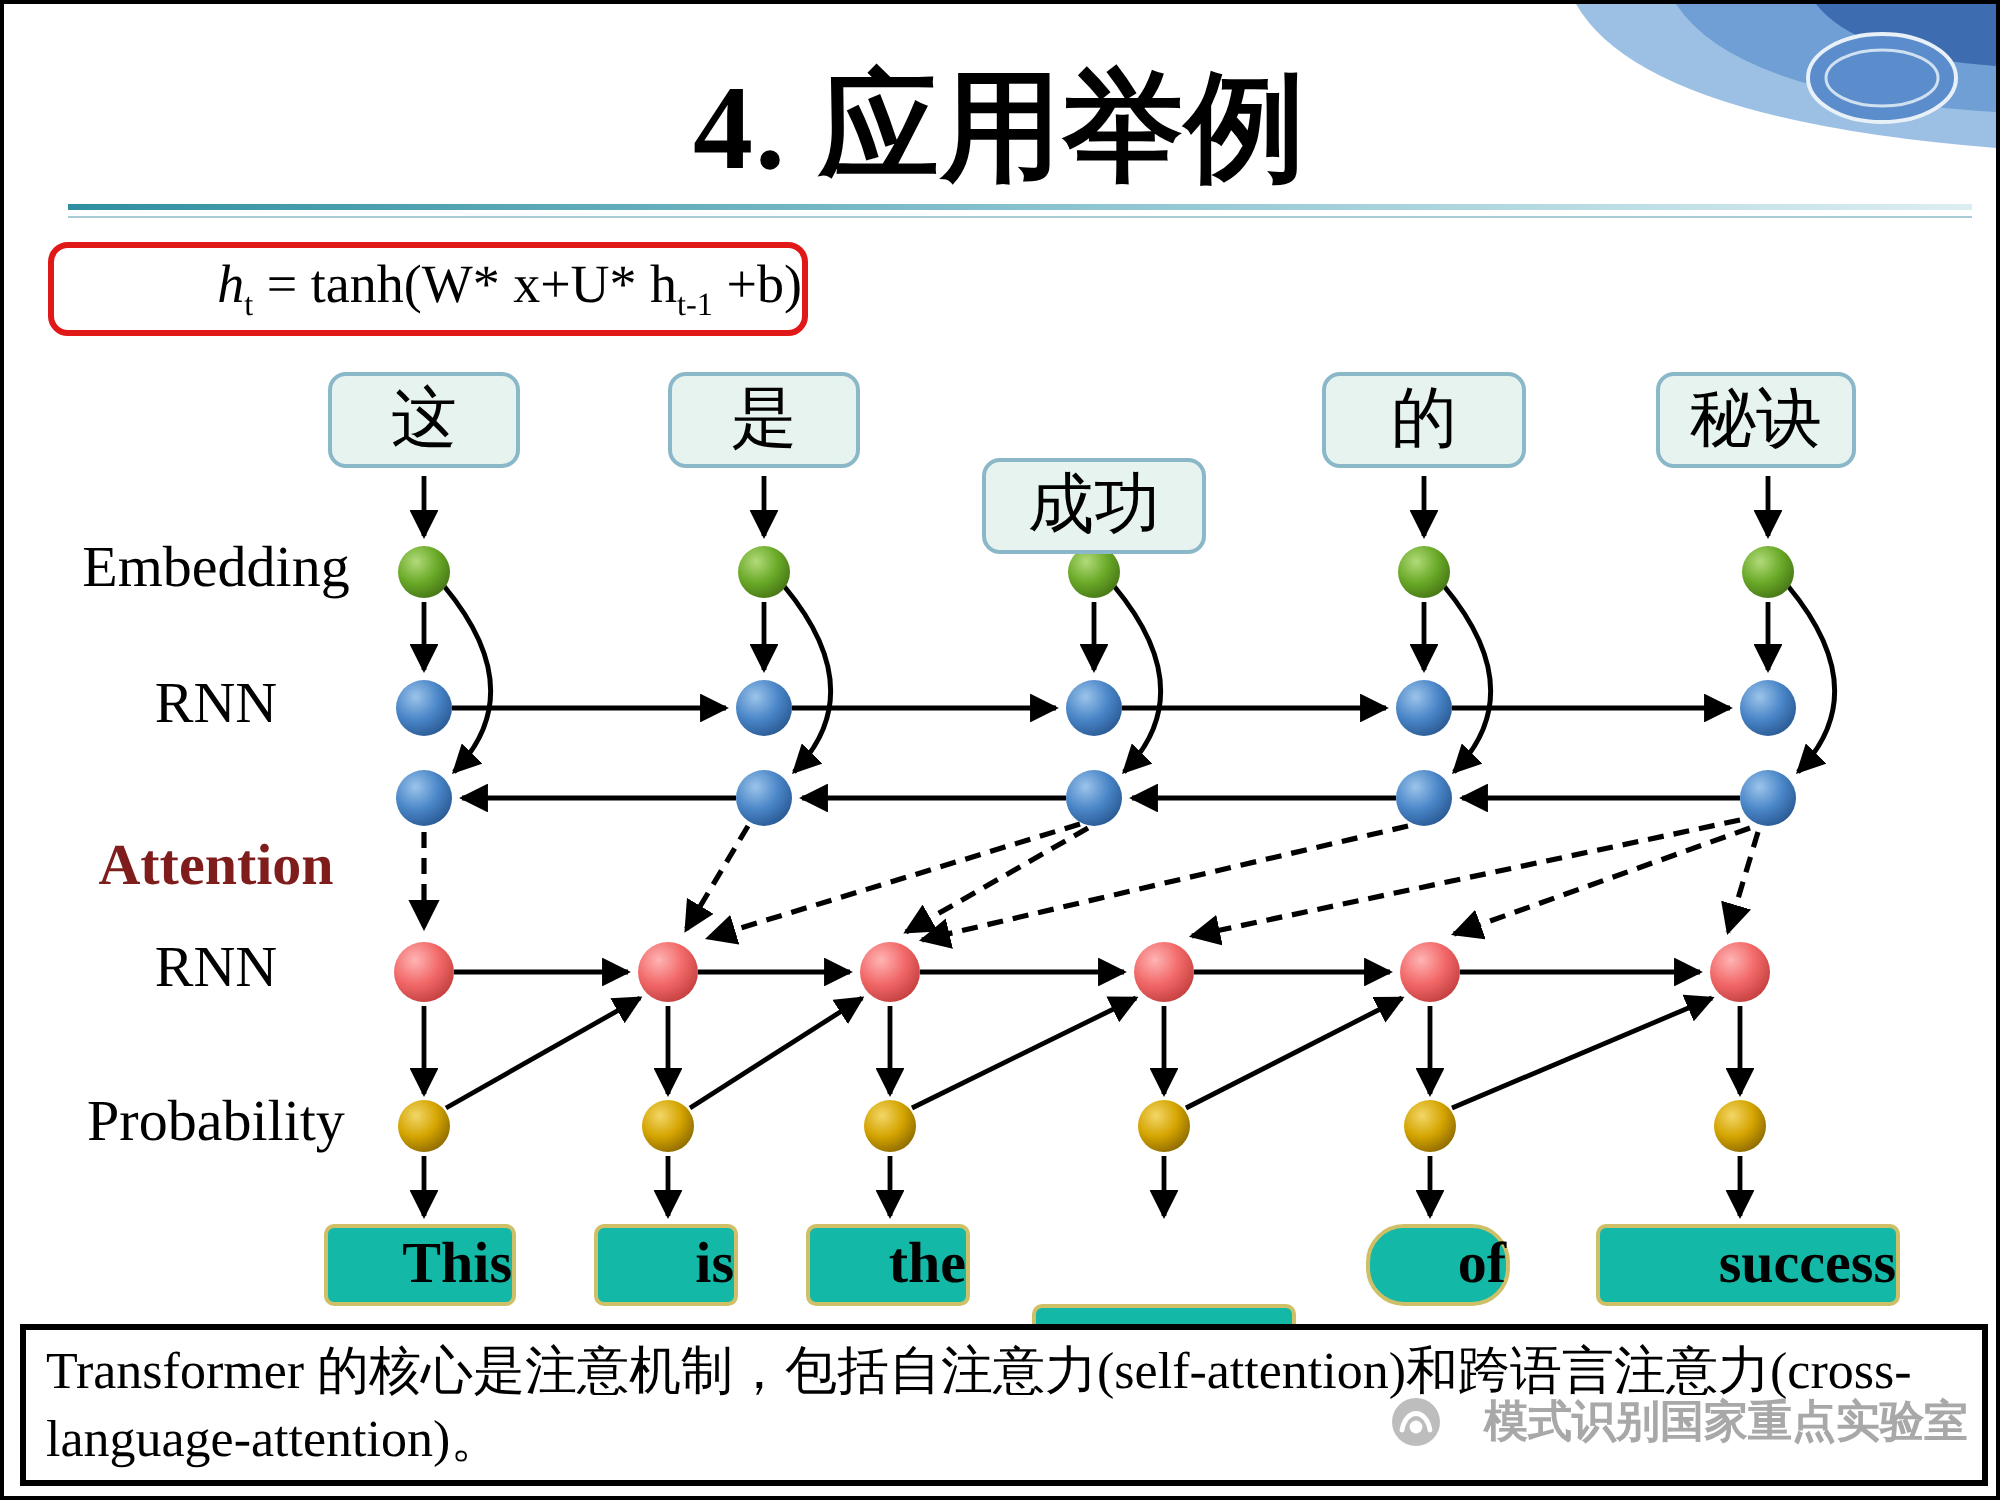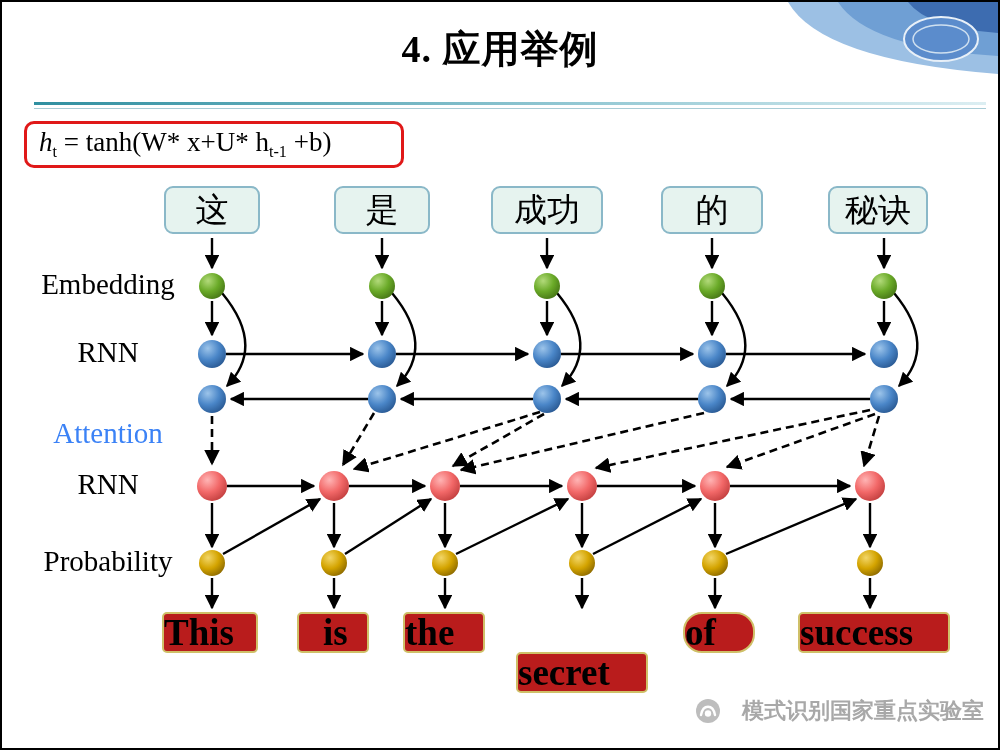--- a/index.html
+++ b/index.html
@@ -1,37 +1,37 @@
 <!DOCTYPE html>
 <html><head>
 <meta charset="utf-8">
 <style>
   html,body{margin:0;padding:0;background:#ffffff;}
   .slide{position:relative;width:1000px;height:750px;background:#fff;border:2px solid #000;
          box-sizing:border-box;overflow:hidden;font-family:"Liberation Serif",serif;color:#000;}
   .title{position:absolute;top:22px;left:0;width:100%;text-align:center;
-         font-size:38px;font-weight:bold;letter-spacing:1px;}
+         font-size:60px;font-weight:bold;letter-spacing:1px;}
   .rule{position:absolute;left:32px;top:100px;width:952px;height:3px;
         background:linear-gradient(90deg,#2f8fa0,#8fc6d2 55%,#dceef2);}
   .rule2{position:absolute;left:32px;top:106px;width:952px;height:1px;background:#a8ccd6;}
   .deco{position:absolute;right:0;top:0;}
   .formula{position:absolute;left:22px;top:119px;width:380px;height:47px;
            border:3px solid #e01818;border-radius:10px;background:#fff;
            display:flex;align-items:center;padding:0 0 0 12px;box-sizing:border-box;
-           font-size:27px;}
+           font-size:27px;justify-content:flex-end;}
   .formula i{font-style:italic;}
   .formula sub{font-size:0.6em;}
   .src-word{position:absolute;top:184px;height:48px;line-height:44px;text-align:center;
             font-size:33px;background:#e6f3ef;border:2px solid #8ab8c8;border-radius:9px;
             box-sizing:border-box;}
-  .tgt-word{position:absolute;top:610px;height:41px;line-height:37px;text-align:left;
-            font-size:37px;font-weight:bold;background:#b91c1c;border:2px solid #cfc068;
+  .tgt-word{position:absolute;top:610px;height:41px;line-height:37px;text-align:right;
+            font-size:29px;font-weight:bold;background:#14b8a6;border:2px solid #cfc068;
             border-radius:5px;box-sizing:border-box;}
   .row-label{position:absolute;left:22px;width:168px;text-align:center;font-size:29px;}
-  .row-label.attention{color:#3b82f6;font-weight:normal;}
+  .row-label.attention{color:#7f1d1d;font-weight:bold;}
   .diagram-svg{position:absolute;left:0;top:0;}
   .footer{position:absolute;left:8px;top:660px;width:984px;height:81px;border:3px solid #000;
           box-sizing:border-box;padding:4px 10px;font-size:26px;line-height:1.32;background:#fff;}
   .watermark{position:absolute;right:14px;top:694px;display:flex;align-items:center;gap:21px;
              color:#9a9a9a;font-family:"Liberation Sans",sans-serif;font-weight:bold;
              font-size:22px;opacity:.85;z-index:5;}
 </style>
 </head>
 <body>
 
@@ -197,37 +197,40 @@
       <circle cx="332" cy="561" r="13"></circle>
       <circle cx="443" cy="561" r="13"></circle>
       <circle cx="580" cy="561" r="13"></circle>
       <circle cx="713" cy="561" r="13"></circle>
       <circle cx="868" cy="561" r="13"></circle>
     </g>
   </svg>
 
   <div class="src-word" style="left:162px;width:96px;">这</div>
   <div class="src-word" style="left:332px;width:96px;">是</div>
-  <div class="src-word" style="left:489px;width:112px;">成功</div>
+  <div class="src-word" style="left:489px;width:112px;margin-top:43px;">成功</div>
   <div class="src-word" style="left:659px;width:102px;">的</div>
   <div class="src-word" style="left:826px;width:100px;">秘诀</div>
 
   <div class="row-label" style="top:266px;">Embedding</div>
   <div class="row-label" style="top:334px;">RNN</div>
   <div class="row-label attention" style="top:415px;">Attention</div>
   <div class="row-label" style="top:466px;">RNN</div>
   <div class="row-label" style="top:543px;">Probability</div>
 
   <div class="tgt-word" style="left:160px;width:96px;">This</div>
   <div class="tgt-word" style="left:295px;width:72px;padding-left:24px;">is</div>
   <div class="tgt-word" style="left:401px;width:82px;">the</div>
   <div class="tgt-word" style="left:514px;width:132px;margin-top:40px;">secret</div>
   <div class="tgt-word" style="left:681px;width:72px;border-radius:19px;">of</div>
   <div class="tgt-word" style="left:796px;width:152px;">success</div>
 
+  <div class="footer">
+    <span>Transformer 的核心是注意机制，包括自注意力(self-attention)和跨语言注意力(cross-language-attention)。</span>
+  </div>
 
   <div class="watermark">
     <span style="display:inline-flex;">
       <svg width="26" height="26" viewBox="0 0 26 26">
         <circle cx="13" cy="13" r="12" fill="#b2b2b2"></circle>
         <path d="M6,17 C8,6 18,6 20,17" fill="none" stroke="#fff" stroke-width="2.4" stroke-linecap="round"></path>
         <circle cx="13" cy="15.5" r="3.2" fill="#fff"></circle>
       </svg>
     </span>
     <span>模式识别国家重点实验室</span>

